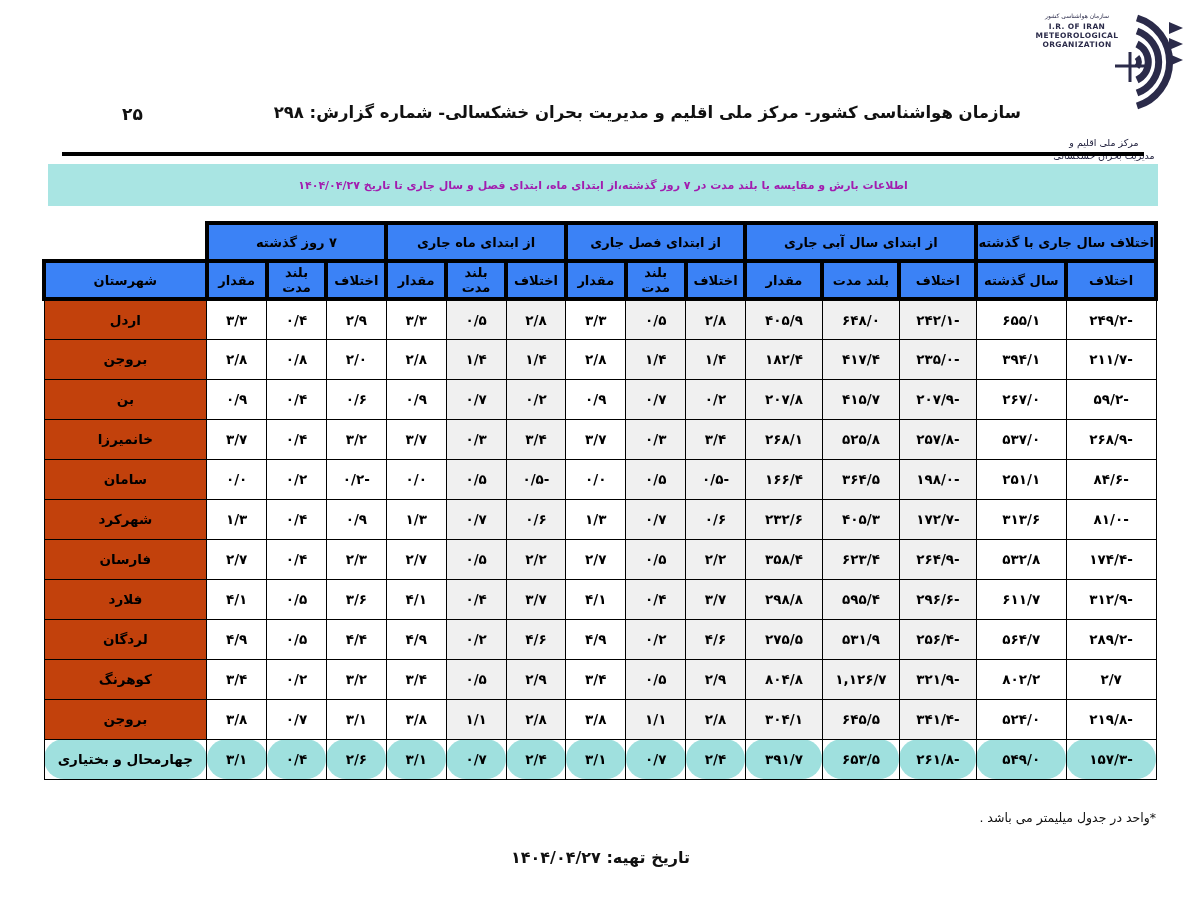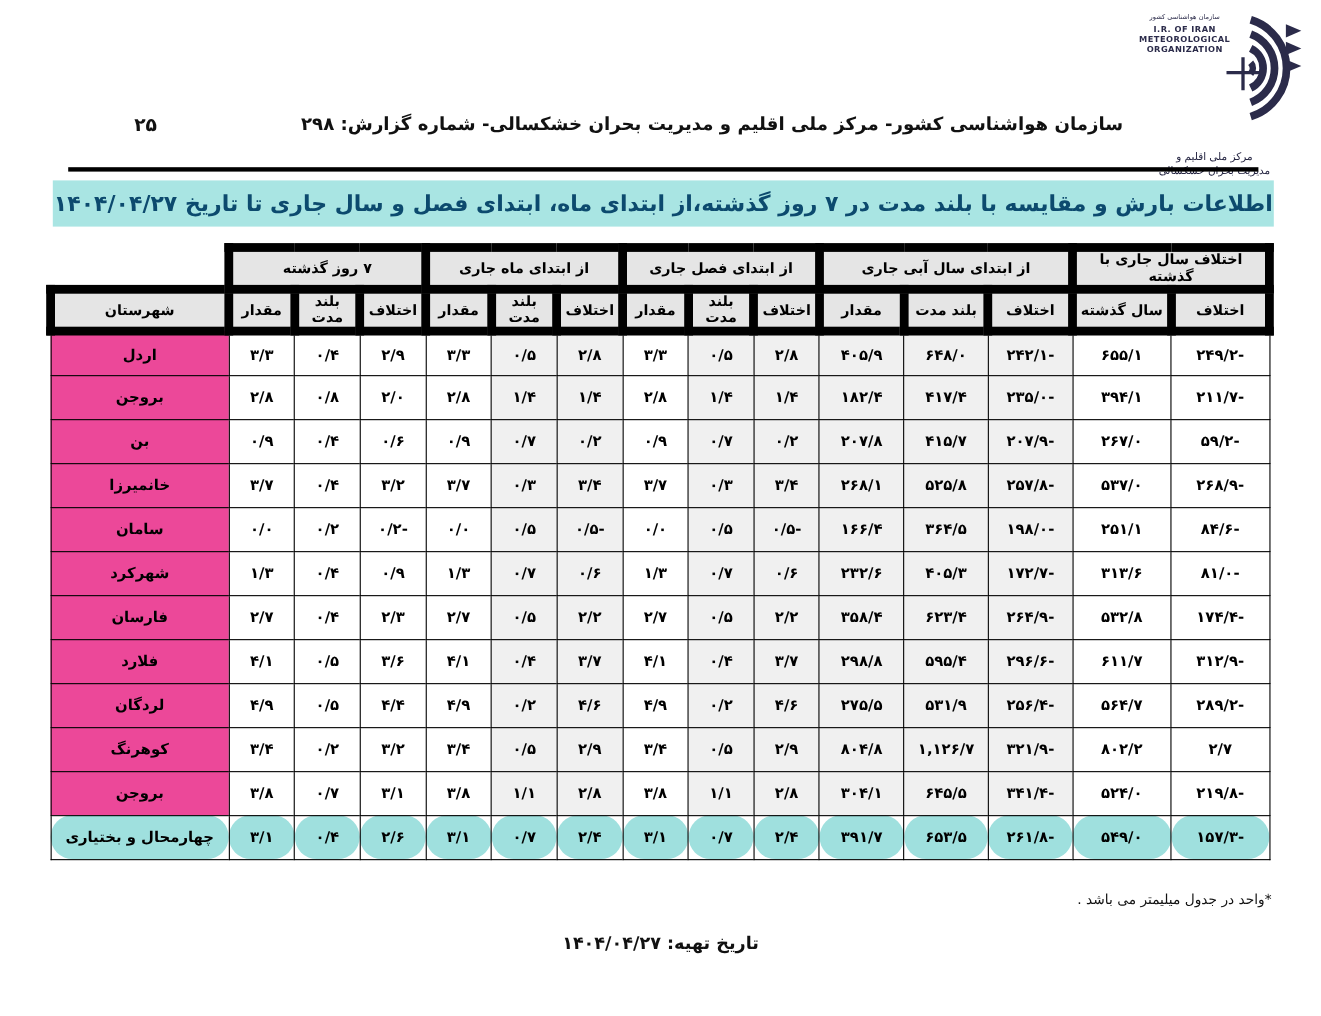--- a/index.html
+++ b/index.html
@@ -101,23 +101,23 @@
     top: 164px;
     left: 48px;
     width: 1110px;
     height: 42px;
     background: #a9e5e3;
     display: flex;
     align-items: center;
     justify-content: center;
   }
   #title-banner-text {
-    font-size: 20px;
+    font-size: 11px;
     font-weight: bold;
-    color: #0c4a6e;
+    color: #a21caf;
     direction: rtl;
     white-space: nowrap;
   }
 
   
   #data-table {
     position: absolute;
     top: 221px;
     left: 42px;
     width: 1116px;
@@ -131,22 +131,22 @@
     text-align: center;
     vertical-align: middle;
     font-size: 13.5px;
     font-weight: bold;
     color: #000;
     padding: 0;
     height: 40px;
     box-sizing: border-box;
   }
   #data-table thead th {
-    background: #e5e5e5;
-    border: 8px solid #000000;
+    background: #3b82f6;
+    border: 4px solid #000000;
     font-size: 13px;
     height: 38px;
   }
   thead tr:first-child th.grp {
     border-bottom: 2px solid #000;
   }
   th.blank-corner {
     background: #ffffff !important;
     border-top: 0 !important;
     border-right: 0 !important;
@@ -158,21 +158,21 @@
     font-size: 14px;
   }
   tbody td {
     background: #ffffff;
   }
   tbody td.shade {
     background: #f0f0f0;
   }
   tbody td.county {
     font-size: 14.5px;
-    background: #ec4899;
+    background: #c2410c;
   }
   tbody tr.total-row td {
     background: #9fe0de !important;
     border-color: #000;
   }
   tbody tr.total-row td.county {
     background: #9fe0de !important;
     font-size: 14px;
   }
   

